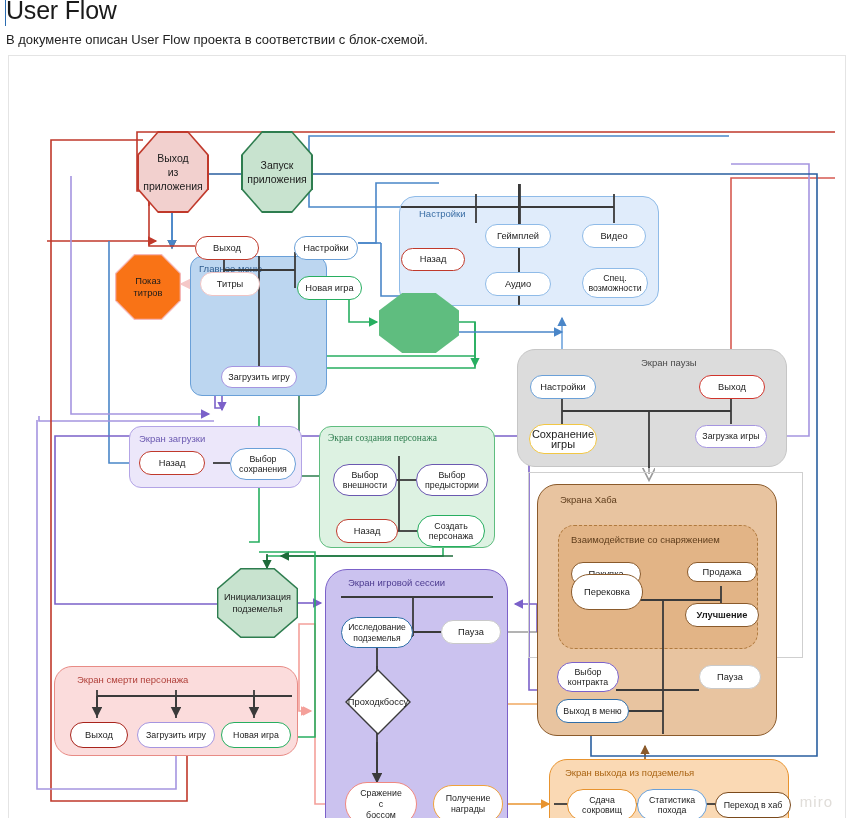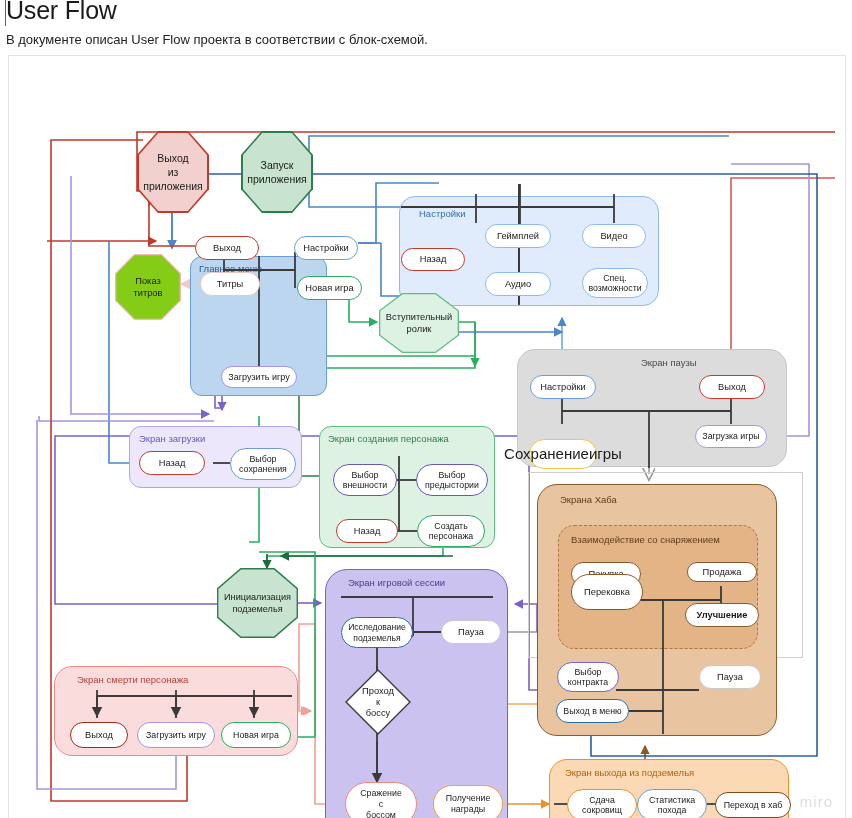--- a/index.html
+++ b/index.html
@@ -157,21 +157,21 @@
   <div class="grp" style="left:390px;top:140px;width:260px;height:110px;background:#e0ecfb;border:1.4px solid #8fbbe8;border-radius:16px;"></div>
   <div class="grp-label" style="left:410px;top:152px;color:#3a6ea5;">Настройки</div>
 
   <div class="grp" style="left:508px;top:293px;width:270px;height:118px;background:#dcdcdc;border:1.4px solid #c6c6c6;border-radius:18px;"></div>
   <div class="grp-label" style="left:632px;top:301px;color:#4a4a4a;">Экран паузы</div>
 
   <div class="grp" style="left:120px;top:370px;width:173px;height:62px;background:#ece7fa;border:1.4px solid #b3a4e6;border-radius:12px;"></div>
   <div class="grp-label" style="left:130px;top:377px;color:#6a58b0;">Экран загрузки</div>
 
   <div class="grp" style="left:310px;top:370px;width:176px;height:122px;background:#ddf2e2;border:1.4px solid #5fbd7f;border-radius:12px;"></div>
-  <div class="grp-label" style="left:319px;top:377px;color:#2e7d4f;">Экран создания персонажа</div>
+  <div class="grp-label" style="left:319px;top:377px;color:#2e7d4f;font-family:Liberation Serif, serif;">Экран создания персонажа</div>
 
   <div class="grp" style="left:316px;top:513px;width:183px;height:272px;background:#cbc2ef;border:1.6px solid #7b61c9;border-radius:22px;"></div>
   <div class="grp-label" style="left:339px;top:521px;color:#4c3b8f;">Экран игровой сессии</div>
 
   <div class="grp" style="left:519px;top:416px;width:275px;height:186px;background:transparent;border:1px solid #cfcfcf;"></div>
 
   <div class="grp" style="left:528px;top:428px;width:240px;height:252px;background:#e8c4a0;border:1.6px solid #8a5a2b;border-radius:20px;"></div>
   <div class="grp-label" style="left:551px;top:438px;color:#5e3d1c;">Экрана Хаба</div>
 
   <div class="grp" style="left:549px;top:469px;width:200px;height:124px;background:#e2b486;border:1.5px dashed #b07a3e;border-radius:16px;"></div>
@@ -256,30 +256,26 @@
     <span>приложения</span>
   </div>
 
   <div class="octb" style="left:232px;top:75px;width:72px;height:82px;background:#2e7d4f;"></div>
   <div class="oct" style="left:233.6px;top:76.6px;width:68.8px;height:78.8px;background:#c8e3cf;flex-direction:column;">
     <span>Запуск</span>
     <span>приложения</span>
   </div>
 
   <div class="octb" style="left:106px;top:198px;width:66px;height:66px;background:#f5b8b8;"></div>
-  <div class="oct" style="left:107.3px;top:199.3px;width:63.4px;height:63.4px;background:#84cc16;flex-direction:column;font-size:9.3px;line-height:12px;">
+  <div class="oct" style="left:107.3px;top:199.3px;width:63.4px;height:63.4px;background:#f97316;flex-direction:column;font-size:9.3px;line-height:12px;">
     <span>Показ</span>
     <span>титров</span>
   </div>
 
   <div class="octb" style="left:370px;top:237px;width:80px;height:60px;background:#5fbd7f;"></div>
-  <div class="oct" style="left:371.3px;top:238.3px;width:77.4px;height:57.4px;background:#ddf2e2;flex-direction:column;font-size:9.3px;line-height:12px;">
-    <span>Вступительный</span>
-    <span>ролик</span>
-  </div>
 
   <div class="octb" style="left:208px;top:512px;width:81px;height:70px;background:#2e7d4f;"></div>
   <div class="oct" style="left:209.4px;top:513.4px;width:78.2px;height:67.2px;background:#c8e3cf;flex-direction:column;font-size:9.1px;line-height:12px;">
     <span>Инициализация</span>
     <span>подземелья</span>
   </div>
 
   <div class="node" style="left:186px;top:180px;width:64px;height:24px;border:1.6px solid #c0392b;">Выход</div>
   <div class="node" style="left:285px;top:180px;width:64px;height:24px;border:1.4px solid #6aa0d8;">Настройки</div>
   <div class="node" style="left:191px;top:216px;width:60px;height:24px;border:1.4px solid #f0c4c4;">Титры</div>
@@ -290,21 +286,21 @@
   <div class="node" style="left:476px;top:168px;width:66px;height:24px;border:1.4px solid #8fbbe8;">Геймплей</div>
   <div class="node" style="left:573px;top:168px;width:64px;height:24px;border:1.4px solid #8fbbe8;">Видео</div>
   <div class="node" style="left:476px;top:216px;width:66px;height:24px;border:1.4px solid #8fbbe8;">Аудио</div>
   <div class="node" style="left:573px;top:212px;width:66px;height:30px;border:1.4px solid #8fbbe8;flex-direction:column;font-size:8.8px;line-height:10.5px;">
     <span>Спец.</span>
     <span>возможности</span>
   </div>
 
   <div class="node" style="left:521px;top:319px;width:66px;height:24px;border:1.4px solid #6aa0d8;">Настройки</div>
   <div class="node" style="left:690px;top:319px;width:66px;height:24px;border:1.6px solid #d0342c;">Выход</div>
-  <div class="node" style="left:520px;top:368px;width:68px;height:30px;border:1.6px solid #f2c744;flex-direction:row;font-size:15px;line-height:10.5px;margin-top:15px;">
+  <div class="node" style="left:520px;top:368px;width:68px;height:30px;border:1.6px solid #f2c744;flex-direction:column;font-size:11px;line-height:10.5px;">
     <span>Сохранение</span>
     <span>игры</span>
   </div>
   <div class="node" style="left:686px;top:369px;width:72px;height:23px;border:1.5px solid #a595e0;font-size:8.8px;">Загрузка игры</div>
 
   <div class="node" style="left:130px;top:395px;width:66px;height:24px;border:1.6px solid #c0392b;">Назад</div>
   <div class="node" style="left:221px;top:392px;width:66px;height:32px;border:1.4px solid #6aa0d8;flex-direction:column;font-size:8.8px;line-height:10.5px;">
     <span>Выбор</span>
     <span>сохранения</span>
   </div>
@@ -326,21 +322,21 @@
   <div class="node" style="left:332px;top:561px;width:72px;height:31px;border:1.4px solid #2f6ea8;flex-direction:column;font-size:8.6px;line-height:10.5px;">
     <span>Исследование</span>
     <span>подземелья</span>
   </div>
   <div class="node" style="left:432px;top:564px;width:60px;height:24px;border:1.3px solid #c9c9c9;">Пауза</div>
 
   <div class="diam" style="left:336px;top:613px;width:66px;height:66px;">
     <svg width="66" height="66" style="position:absolute;left:0;top:0;">
       <polygon points="33,1 65,33 33,65 1,33" fill="#ffffff" stroke="#3a3a3a" stroke-width="1.4"></polygon>
     </svg>
-    <div style="position:relative;display:flex;flex-direction:column;align-items:center;">
+    <div style="position:relative;display:flex;align-items:center;">
       <span>Проход</span>
       <span>к</span>
       <span>боссу</span>
     </div>
   </div>
 
   <div class="node" style="left:336px;top:726px;width:72px;height:44px;border:1.5px solid #f08880;flex-direction:column;font-size:8.8px;line-height:11px;">
     <span>Сражение</span>
     <span>с</span>
     <span>боссом</span>

